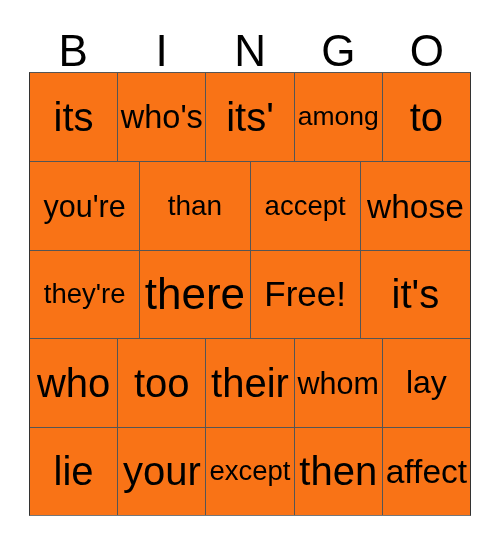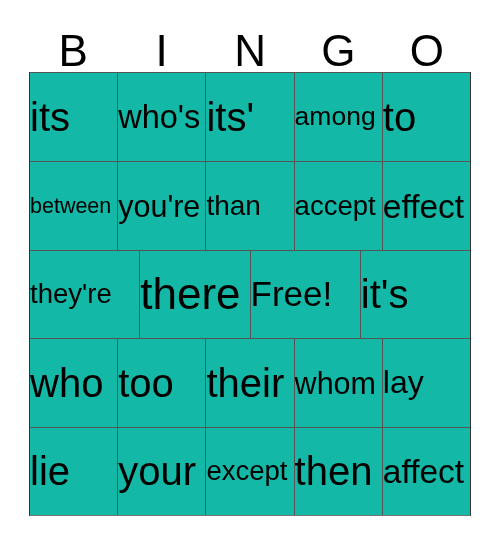--- a/index.html
+++ b/index.html
@@ -61,22 +61,23 @@
   }
   .grid-row + .grid-row .grid-cell {
     border-top: 1px solid #555555;
   }
   .grid-cell {
     flex: 1 1 0;
     min-width: 0;
     position: relative;
     display: flex;
     align-items: center;
+    justify-content: center;
     box-sizing: border-box;
-    background: #14b8a6;
+    background: #f97316;
     overflow: hidden;
   }
   .grid-cell + .grid-cell {
     border-left: 1px solid #555555;
   }
   .cell-text {
     display: block;
     white-space: nowrap;
     line-height: 1.05;
     text-align: center;
@@ -123,33 +124,30 @@
       <div class="grid-cell">
         <span class="cell-text" style="font-size: 26.5px;">among</span>
       </div>
       <div class="grid-cell">
         <span class="cell-text" style="font-size: 40px;">to</span>
       </div>
     </div>
 
     <div class="grid-row">
       <div class="grid-cell">
-        <span class="cell-text" style="font-size: 21.5px;">between</span>
-      </div>
-      <div class="grid-cell">
         <span class="cell-text" style="font-size: 30.5px;">you're</span>
       </div>
       <div class="grid-cell">
         <span class="cell-text" style="font-size: 28px;">than</span>
       </div>
       <div class="grid-cell">
         <span class="cell-text" style="font-size: 27.5px;">accept</span>
       </div>
       <div class="grid-cell">
-        <span class="cell-text" style="font-size: 33.5px;">effect</span>
+        <span class="cell-text" style="font-size: 33.5px;">whose</span>
       </div>
     </div>
 
     <div class="grid-row">
       <div class="grid-cell">
         <span class="cell-text" style="font-size: 27.5px;">they're</span>
       </div>
       <div class="grid-cell">
         <span class="cell-text" style="font-size: 44px;">there</span>
       </div>

